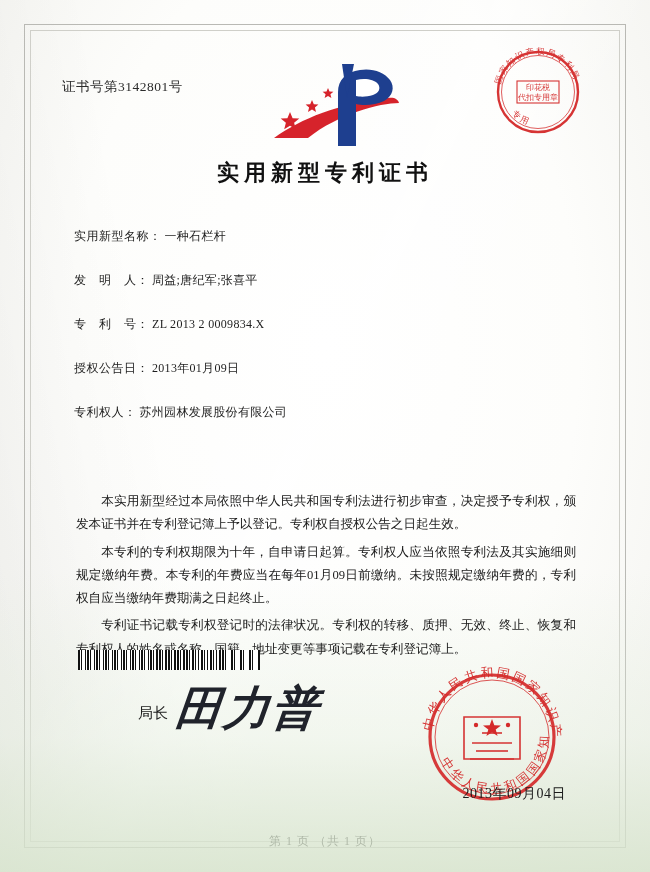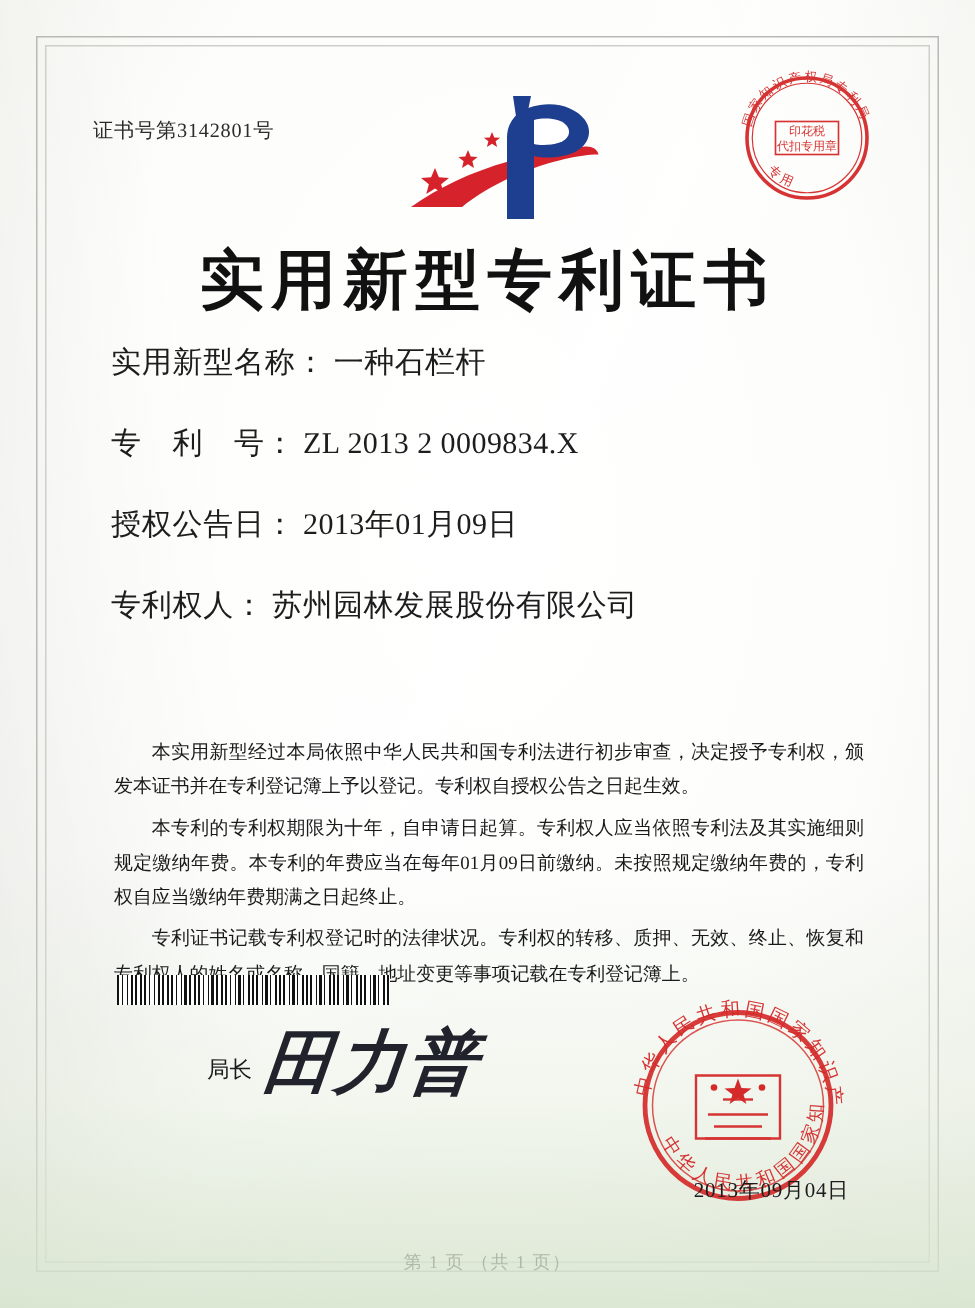--- a/index.html
+++ b/index.html
@@ -82,35 +82,35 @@
     width: 104px;
     height: 104px;
     opacity: 0.95;
   }
 
   .title {
     position: absolute;
     left: 0; right: 0;
     top: 128px;
     text-align: center;
-    font-size: 43px;
+    font-size: 22px;
     font-weight: bold;
     letter-spacing: 5px;
     color: #111;
     font-family: "DejaVu Serif", "Liberation Serif", serif;
   }
 
   .fields {
     position: absolute;
     left: 44px;
     top: 198px;
     right: 44px;
   }
   .field {
-    font-size: 20px;
+    font-size: 12px;
     color: #1d1d1d;
     margin-bottom: 27px;
     white-space: nowrap;
   }
   .field .lbl { letter-spacing: 0.5px; }
   .field .val { letter-spacing: 0.3px; }
 
   .paras {
     position: absolute;
     left: 46px;
@@ -247,20 +247,24 @@
     </div>
 
     <div class="title">实用新型专利证书</div>
 
     <div class="fields">
       <div class="field">
         <span class="lbl">实用新型名称：</span>
         <span class="val">一种石栏杆</span>
       </div>
       <div class="field">
+        <span class="lbl">发　明　人：</span>
+        <span class="val">周益;唐纪军;张喜平</span>
+      </div>
+      <div class="field">
         <span class="lbl">专　利　号：</span>
         <span class="val">ZL 2013 2 0009834.X</span>
       </div>
       <div class="field">
         <span class="lbl">授权公告日：</span>
         <span class="val">2013年01月09日</span>
       </div>
       <div class="field">
         <span class="lbl">专利权人：</span>
         <span class="val">苏州园林发展股份有限公司</span>

